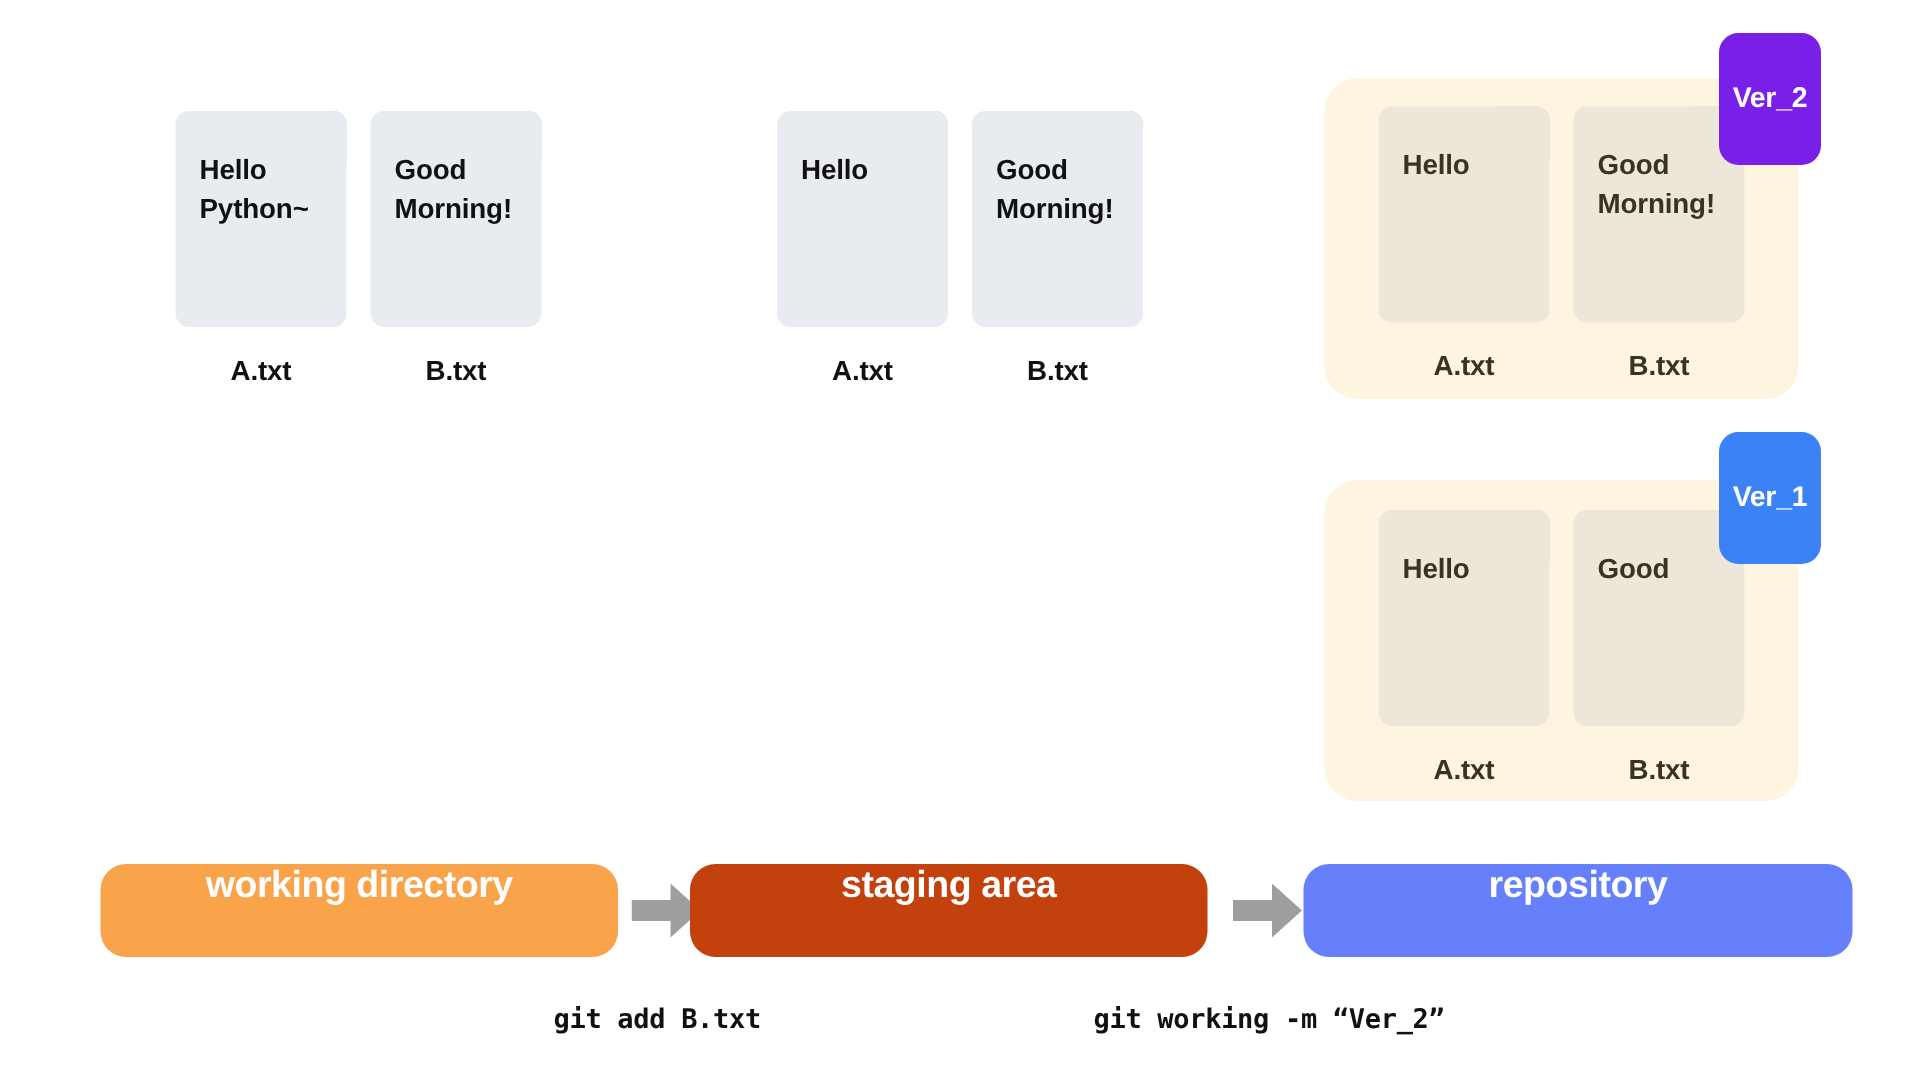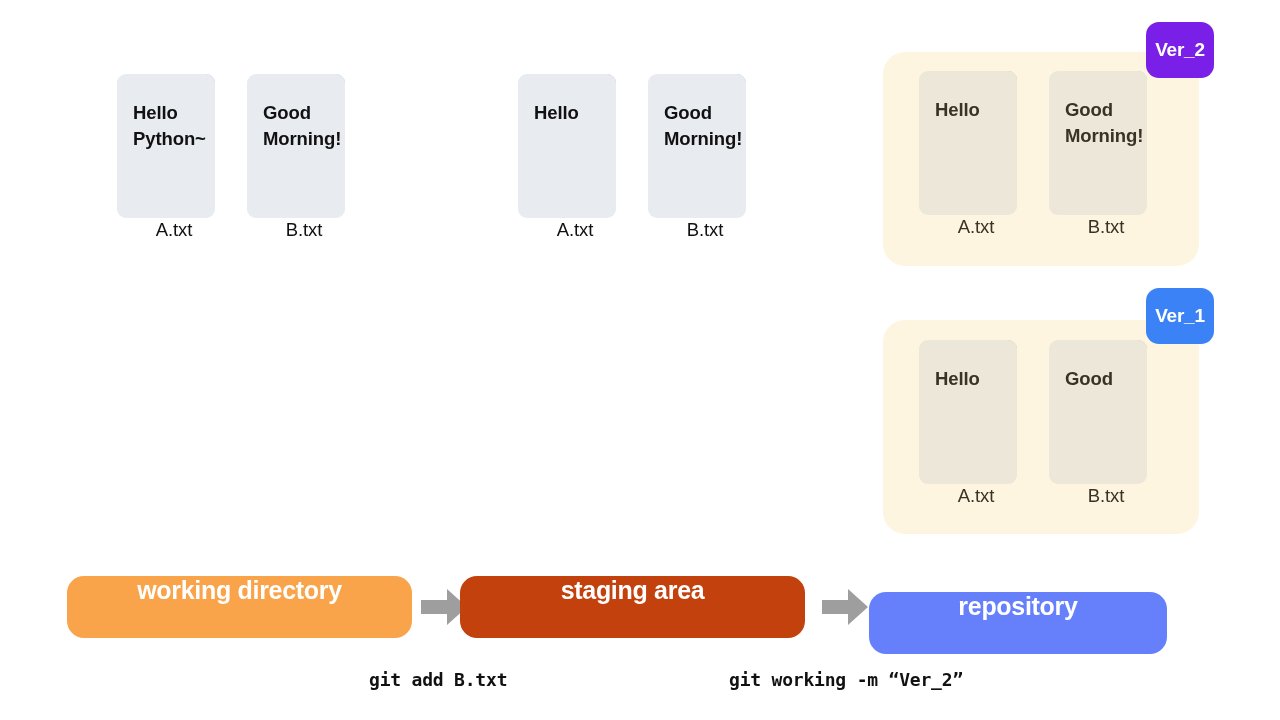--- a/index.html
+++ b/index.html
@@ -17,21 +17,21 @@
   }
 
   
   .file-group {
     position: absolute;
     width: 114px;
     text-align: center;
   }
   .file-card {
     position: relative;
-    width: 98px;
+    width: 114px;
     height: 144px;
     border-radius: 9px;
     box-sizing: border-box;
     padding: 26px 0 0 16px;
     overflow: hidden;
   }
   .file-card .fold {
     position: absolute;
     top: 0;
     right: 0;
@@ -42,23 +42,23 @@
   .file-text {
     position: relative;
     z-index: 2;
     font-size: 18.5px;
     font-weight: 700;
     line-height: 1.4;
     text-align: left;
     letter-spacing: -0.1px;
   }
   .file-label {
-    margin-top: 1px;
+    margin-top: 18px;
     font-size: 18.5px;
-    font-weight: 400;
+    font-weight: 700;
     letter-spacing: -0.1px;
   }
 
   
   .card-plain .file-card { background: #e8ebf0; }
   .card-plain .fold {
     border-width: 0 34px 34px 0;
     border-color: transparent #bfc5ce transparent transparent;
   }
   .card-plain .file-card::after {
@@ -93,21 +93,21 @@
 
   
   .repo-box {
     position: absolute;
     background: #fdf5e0;
     border-radius: 22px;
   }
   .version-badge {
     position: absolute;
     width: 68px;
-    height: 56px;
+    height: 88px;
     border-radius: 13px;
     color: #ffffff;
     font-size: 19px;
     font-weight: 700;
     display: flex;
     align-items: center;
     justify-content: center;
     letter-spacing: -0.2px;
     z-index: 5;
   }
@@ -228,19 +228,19 @@
 </svg>
 
 <div class="stage-bar" id="stage-1" style="left: 460px; top: 576px; width: 345px; background: #c2410c;">
   <span>staging area</span>
 </div>
 
 <svg class="flow-arrow" style="left:822px; top:589px;" viewBox="0 0 46 36">
   <polygon points="0,11 26,11 26,0 46,18 26,36 26,25 0,25" fill="#9e9e9e"></polygon>
 </svg>
 
-<div class="stage-bar" id="stage-2" style="left: 869px; top: 592px; width: 298px; background: rgb(102, 128, 252);">
+<div class="stage-bar" id="stage-2" style="left: 869px; top: 576px; width: 366px; background: rgb(102, 128, 252);">
   <span>repository</span>
 </div>
 
 <div class="cmd-text" style="left:369px; top:669px;">git add B.txt</div>
 
 <div class="cmd-text" style="left:729px; top:669px;">git working -m “Ver_2”</div>
 
 </body></html>

